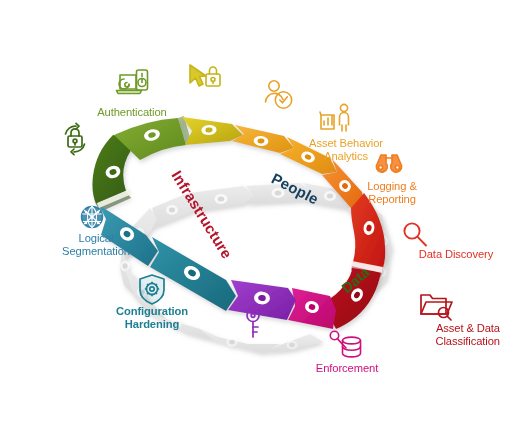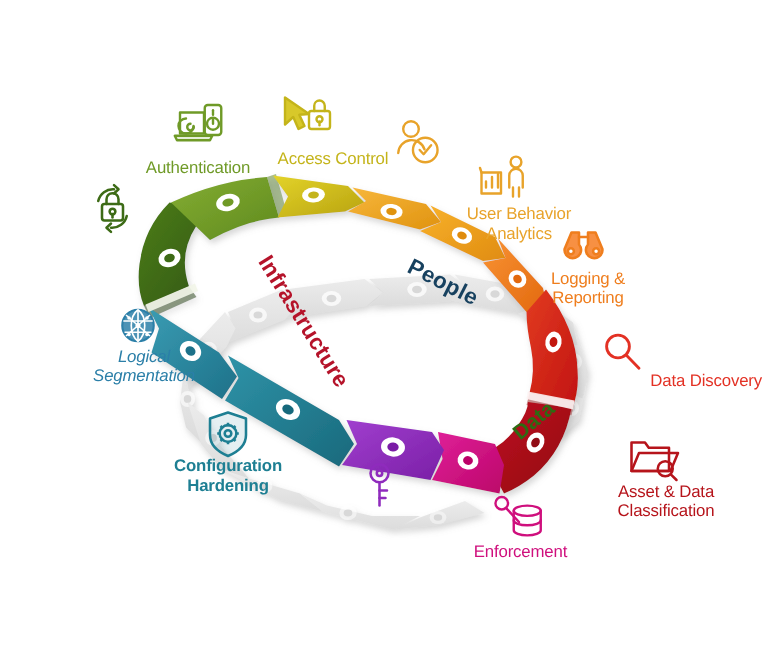--- a/index.html
+++ b/index.html
@@ -424,37 +424,36 @@
         <path d="M8.5 12 A10 10 0 0 1 19 4.2"></path>
         <path d="M27.5 22 A10 10 0 0 1 17 29.8"></path>
         <path d="M19 1.4 L22 4.2 L19 7"></path>
         <path d="M17 32.6 L14 29.8 L17 27"></path>
       </g>
     </svg>
   </div>
 
   <div class="lbl" style="left:84px; top:106px; width:96px; color:#6f9a27;">Authentication</div>
 
-  <div class="lbl" style="left:172px; top:100px; width:100px; color:#c4b41a;">Access Control</div>
-
-
-  <div class="lbl" style="left:300px; top:137px; width:92px; color:#e8a32a;">User Behavior
+
+
+  <div class="lbl" style="left:300px; top:137px; width:92px; color:#e8a32a;">Asset Behavior
 Analytics</div>
 
   <div class="lbl" style="left:352px; top:180px; width:80px; color:#ef7e1e;">Logging &amp;
 Reporting</div>
 
-  <div class="lbl" style="left:404px; top:248px; width:104px; color:#e33124;text-align:right;">Data Discovery</div>
-
-  <div class="lbl" style="left:388px; top:322px; width:112px; color:#b6141b;">Asset &amp; Data
+  <div class="lbl" style="left:404px; top:248px; width:104px; color:#e33124;">Data Discovery</div>
+
+  <div class="lbl" style="left:388px; top:322px; width:112px; color:#b6141b;text-align:right;">Asset &amp; Data
 Classification</div>
 
   <div class="lbl" style="left:302px; top:362px; width:90px; color:#cf0f7d;">Enforcement</div>
 
 
   <div class="lbl" style="left:98px; top:305px; width:108px; color:#1e7f93;font-weight:bold;">Configuration
 Hardening</div>
 
-  <div class="lbl" style="left:42px; top:232px; width:108px; color:#2b7fa8;font-style:italic;">Logical
+  <div class="lbl" style="left:42px; top:232px; width:108px; color:#2b7fa8;">Logical
 Segmentation</div>
 
 
 </div>
 
 </body></html>

